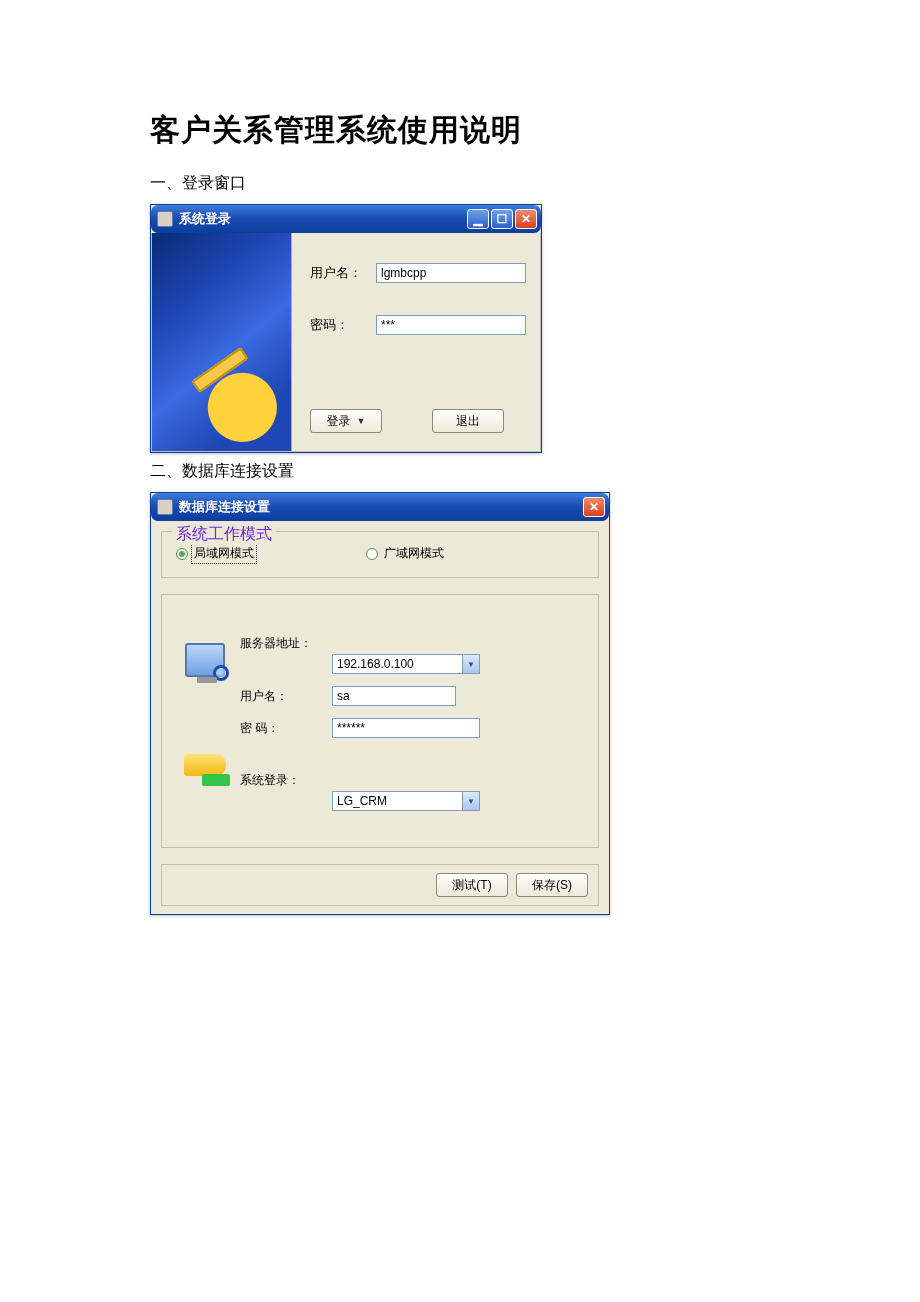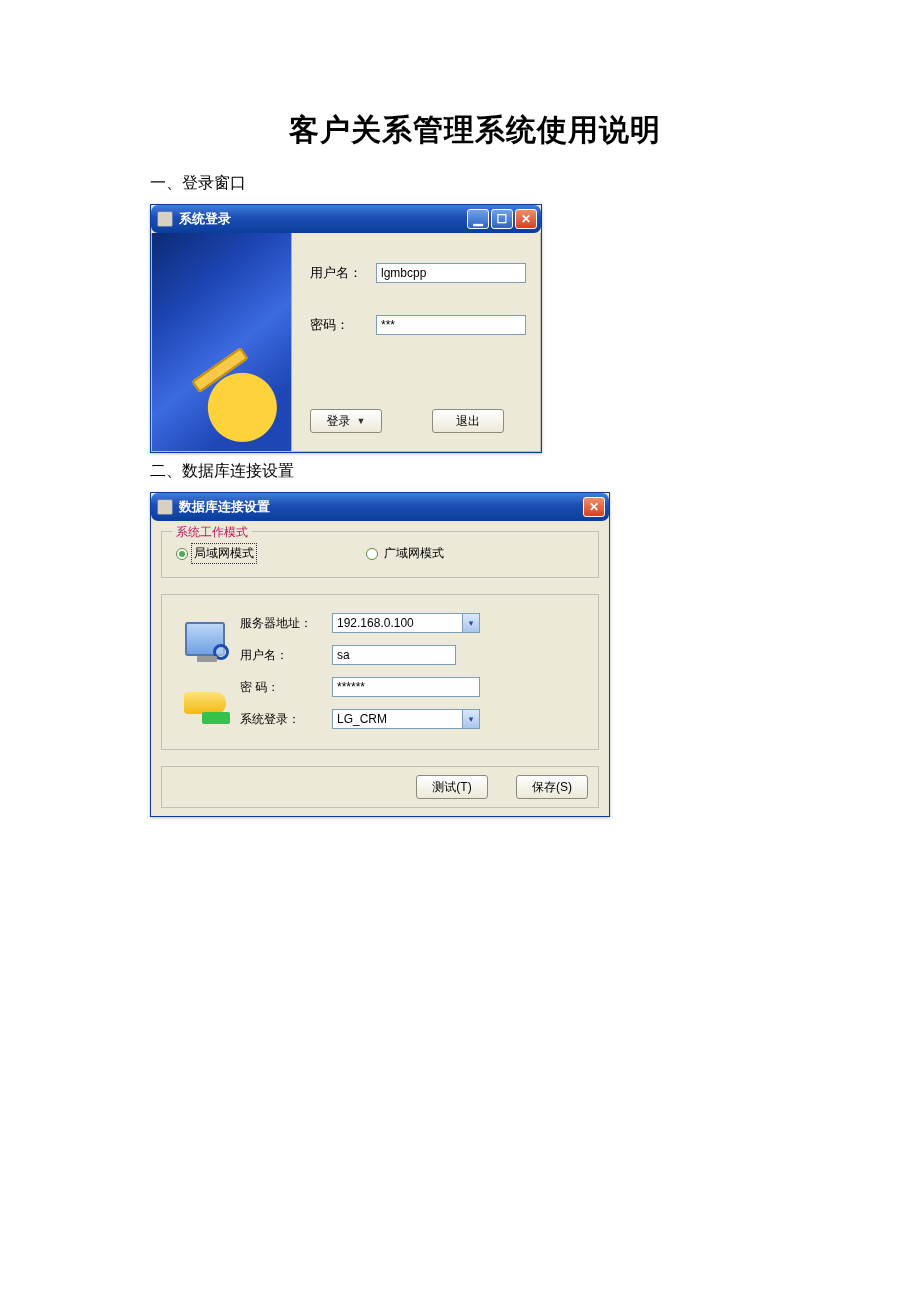--- a/index.html
+++ b/index.html
@@ -9,21 +9,20 @@
     font-family: "Microsoft YaHei", SimSun, sans-serif;
     color: #000;
     width: 920px;
   }
   .page {
     padding: 110px 120px 60px 150px;
   }
   h1.doc-title {
     font-size: 30px;
     font-weight: bold;
-    text-align: center;
     margin: 0 0 22px 0;
     letter-spacing: 1px;
   }
   .section-heading {
     font-size: 16px;
     margin: 8px 0 10px 0;
   }
   .body-text {
     font-size: 20px;
     line-height: 1.55;
@@ -161,22 +160,22 @@
     background: #ece9d8;
     padding: 12px 14px 14px 14px;
     margin-bottom: 16px;
     position: relative;
   }
   .groupbox .legend {
     position: absolute;
     top: -8px; left: 10px;
     background: #ece9d8;
     padding: 0 4px;
-    font-size: 12px;
-    color: #be185d;
+    font-size: 16px;
+    color: #6d28d9;
   }
   .radio-row { display: flex; gap: 110px; font-size: 12px; }
   .radio {
     display: inline-flex; align-items: center; gap: 4px;
   }
   .radio .dot {
     width: 12px; height: 12px; border-radius: 50%;
     border: 1px solid #5b8f3e;
     display: inline-flex; align-items: center; justify-content: center;
     background: #fff;
@@ -211,37 +210,37 @@
   }
   .key-icon {
     width: 42px; height: 22px; position: relative;
     background: linear-gradient(#ffe27a,#f2b90f);
     border-radius: 4px 10px 10px 4px;
   }
   .key-icon::after{
     content:""; position:absolute; right:-4px; bottom:-10px;
     width:28px; height:12px; background:#35c24b; border-radius:2px;
   }
-  .combo { display: flex; }
+  .combo { display: flex; margin-top: 41px; }
   .combo .txt { width: 130px; border-right: none; }
   .combo .drop {
     width: 18px; height: 20px;
     border: 1px solid #7f9db9;
     background: linear-gradient(#dbe8f9,#aac6ee);
     display:flex;align-items:center;justify-content:center;
     font-size:9px;color:#1b4db3;
   }
   .label-r { text-align: left; }
   .bottom-bar {
     border: 1px solid #c0c0b0;
     background: #ece9d8;
     padding: 8px 10px;
     display: flex;
     justify-content: flex-end;
-    gap: 28px;
+    gap: 8px;
   }
 </style>
 </head>
 <body>
 
 <div class="page">
 
   <h1 class="doc-title">客户关系管理系统使用说明</h1>
 
   <div class="section-heading">一、登录窗口</div>
@@ -303,21 +302,21 @@
               <span class="dot"></span>
               <span class="lbl">局域网模式</span>
             </span>
             <span class="radio">
               <span class="dot"></span>
               <span class="lbl">广域网模式</span>
             </span>
           </div>
         </div>
 
-        <div class="groupbox" style="padding:18px 14px 20px 14px;">
+        <div class="groupbox" style="padding:18px 14px 36px 14px;">
           <div class="db-fields">
             <div class="icon-cell">
               <div class="monitor-icon">
                   <span class="mag"></span>
                 </div>
             </div>
             <div class="label-r">服务器地址：</div>
             <div class="combo">
               <input class="txt" value="192.168.0.100" style="">
               <span class="drop">▾</span>

